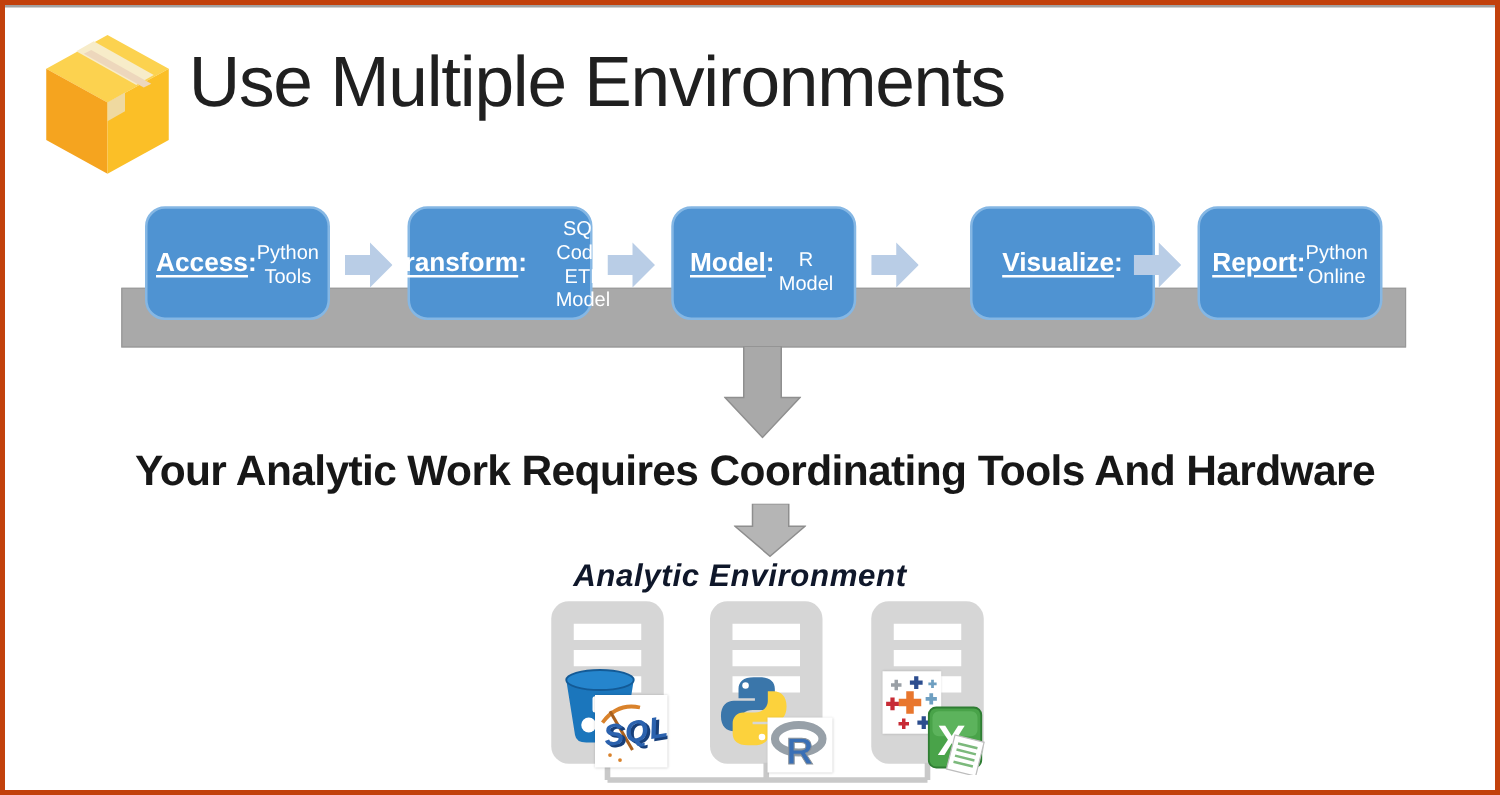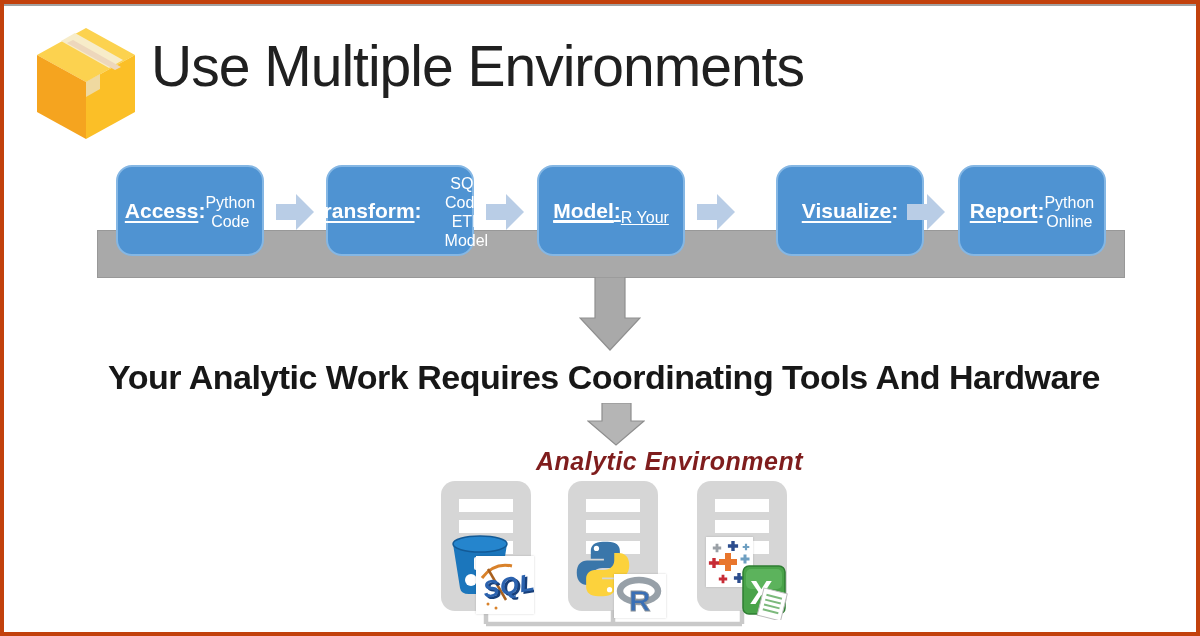--- a/index.html
+++ b/index.html
@@ -24,35 +24,35 @@
   .step{
     position:absolute; top:161px; width:148px; height:91px; box-sizing:border-box;
     background:#4f93d2; border:2px solid #85b7e4; border-radius:16px;
     color:#ffffff; display:flex; flex-direction:row; align-items:center;
     justify-content:center; text-align:center; padding:2px 13px;
   }
   .step-header{font-size:21px; font-weight:bold; line-height:24px; white-space:nowrap;}
   .step-header .lbl{text-decoration:underline; text-decoration-thickness:2px; text-underline-offset:3px;}
   .step-detail{font-size:16px; line-height:19px; margin-top:2px;}
   .step.gapped .step-detail{margin-top:14px;}
-  .s1{left:112px;} .s2{left:322px;gap:23px;} .s3{left:533px;text-decoration:underline;} .s4{left:772px;} .s5{left:954px;}
+  .s1{left:112px;} .s2{left:322px;gap:23px;} .s3{left:533px;} .s4{left:772px;} .s5{left:954px;}
   .flow-arrow{position:absolute; top:188px;}
   .fa1{left:272px;} .fa2{left:482px;} .fa3{left:693px;} .fa4{left:903px;}
   
   .down-big{position:absolute; left:575px; top:273px;}
   .down-small{position:absolute; left:583px; top:399px;}
   
   .headline{
     position:absolute; left:0; top:352px; width:1200px; text-align:center;
     font-size:34px; font-weight:bold; color:#171717; letter-spacing:-0.5px; line-height:42px;
     white-space:nowrap;
   }
   .env-label{
-    position:absolute; left:399px; top:443px; width:400px; text-align:right;
-    font-size:25px; font-weight:bold; font-style:italic; color:#7f1d1d; letter-spacing:0.5px;
+    position:absolute; left:388px; top:443px; width:400px; text-align:center;
+    font-size:25px; font-weight:bold; font-style:italic; color:#0f172a; letter-spacing:0.5px;
   }
   
   .server{
     position:absolute; top:477px; width:90px; height:130px;
     background:#d6d6d6; border-radius:14px;
   }
   .sv1{left:437px;} .sv2{left:564px;} .sv3{left:693px;}
   .slot{position:absolute; left:18px; width:54px; height:13px; background:#ffffff;}
   .slot.a{top:18px;} .slot.b{top:39px;} .slot.c{top:60px;}
   .bracket{position:absolute; left:430px; top:606px;}
@@ -86,29 +86,29 @@
     <polygon points="33,17 39,14 87,41 81,44" fill="#edd7bc"></polygon>
     <polygon points="52,56 66,48 66,63 52,71" fill="#efd9a0"></polygon>
   </svg>
 
   <div class="title">Use Multiple Environments</div>
 
   <div class="bar"></div>
 
   <div class="step s1">
     <div class="step-header"><span class="lbl">Access</span><span>:</span></div>
-    <div class="step-detail">Python Code</div>
+    <div class="step-detail">Python Tools</div>
   </div>
   <div class="step s2">
     <div class="step-header"><span class="lbl">Transform</span><span>:</span></div>
     <div class="step-detail">SQL Code, ETL Model</div>
   </div>
   <div class="step s3 gapped">
     <div class="step-header"><span class="lbl">Model</span><span>:</span></div>
-    <div class="step-detail">R Your</div>
+    <div class="step-detail">R Model</div>
   </div>
   <div class="step s4">
     <div class="step-header"><span class="lbl">Visualize</span><span>:</span></div>
   </div>
   <div class="step s5">
     <div class="step-header"><span class="lbl">Report</span><span>:</span></div>
     <div class="step-detail">Python Online</div>
   </div>
 
   <svg class="flow-arrow fa1" width="38" height="40" viewBox="0 0 38 40">

